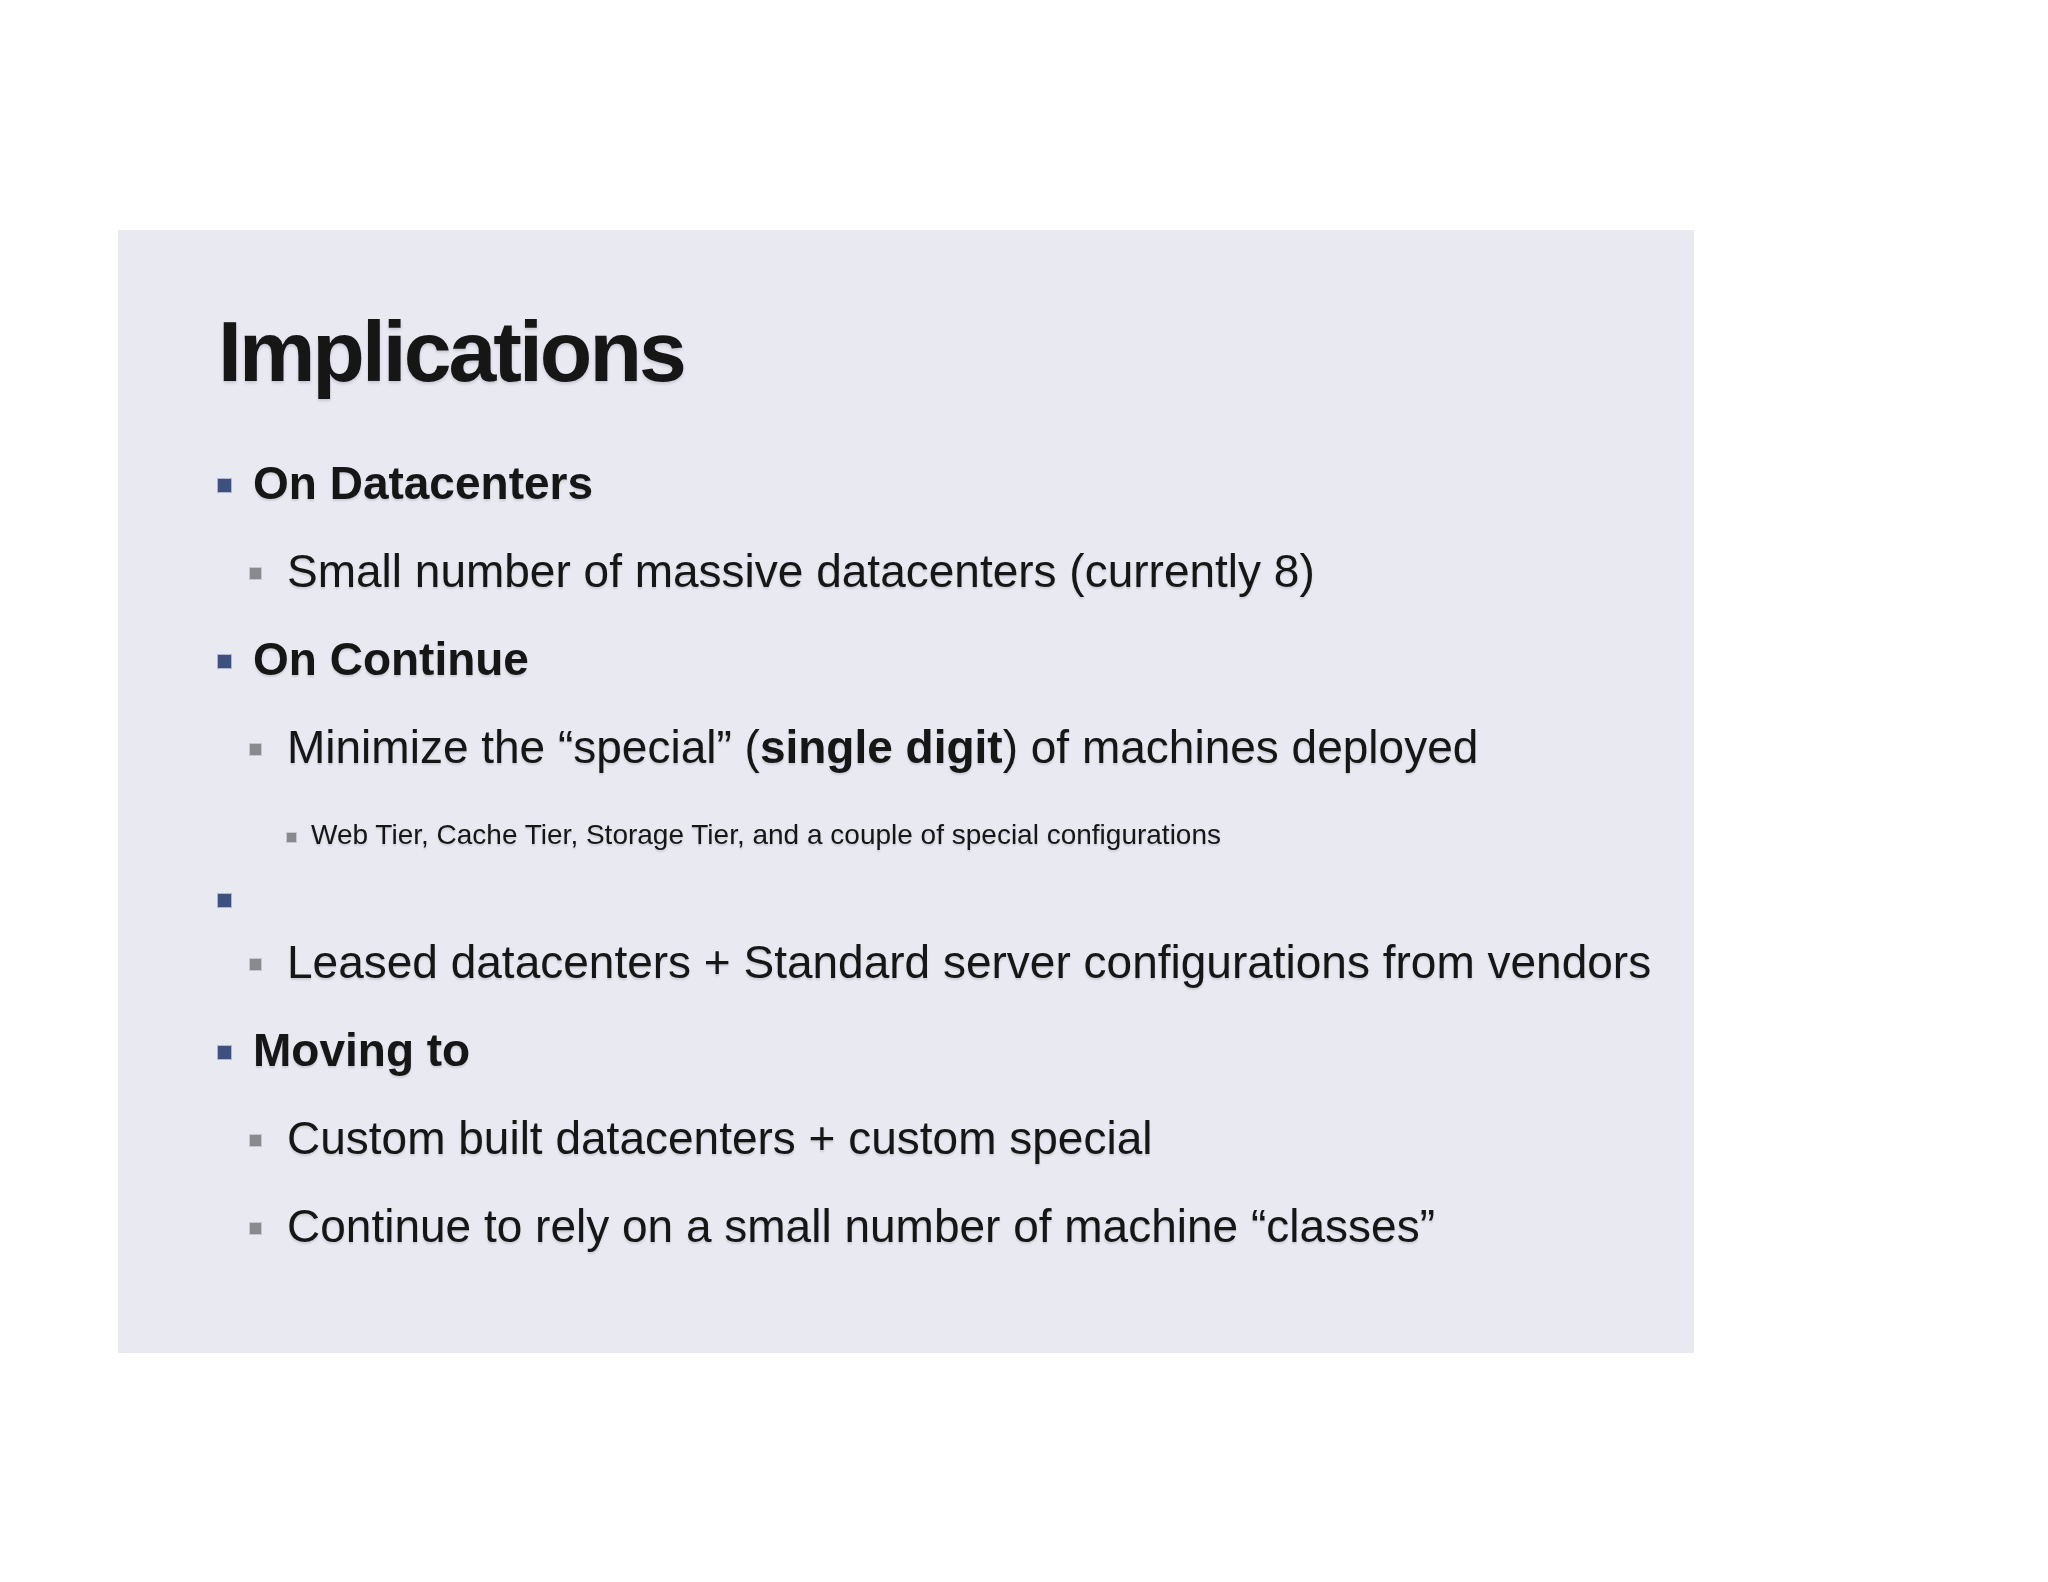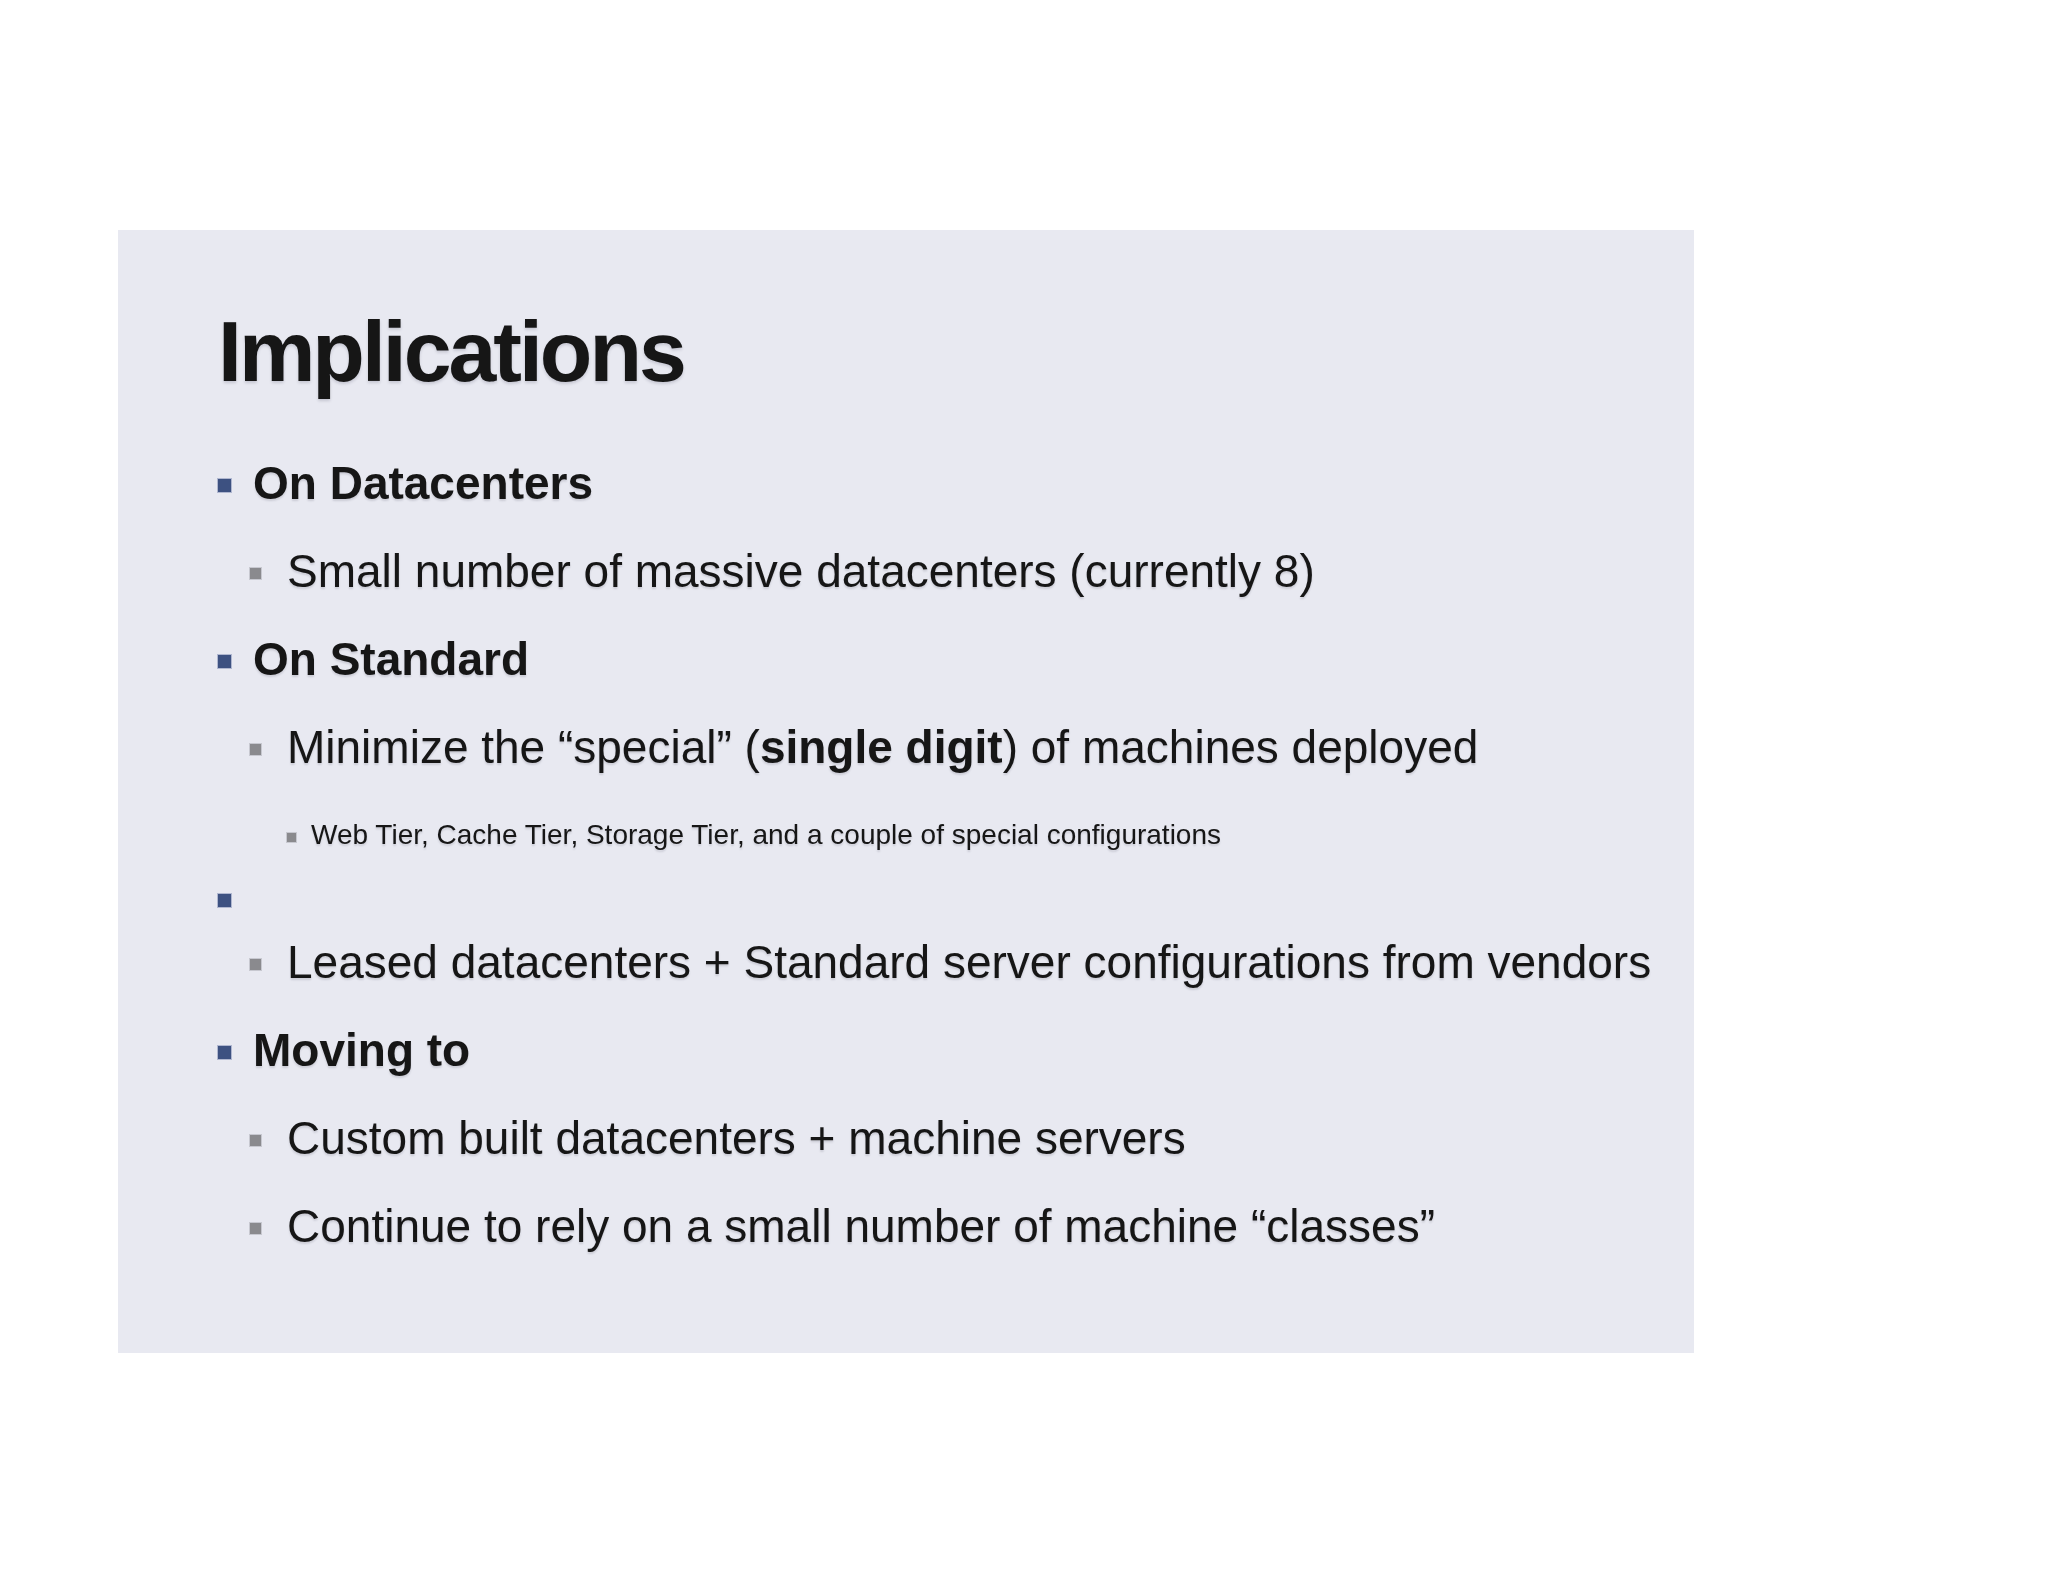--- a/index.html
+++ b/index.html
@@ -92,21 +92,21 @@
       <div class="row lvl1">
         <span class="bullet"></span>
         <span class="txt"><span class="bold">On Datacenters</span></span>
       </div>
       <div class="row lvl2">
         <span class="bullet"></span>
         <span class="txt"><span>Small number of massive datacenters (currently 8)</span></span>
       </div>
       <div class="row lvl1">
         <span class="bullet"></span>
-        <span class="txt"><span class="bold">On Standard</span></span>
+        <span class="txt"><span class="bold">On Continue</span></span>
       </div>
       <div class="row lvl2">
         <span class="bullet"></span>
         <span class="txt"><span>Minimize the “special” (</span><span class="bold">single digit</span><span>) of machines deployed</span></span>
       </div>
       <div class="row lvl3">
         <span class="bullet"></span>
         <span class="txt"><span>Web Tier, Cache Tier, Storage Tier, and a couple of special configurations</span></span>
       </div>
       <div class="row lvl1">
@@ -115,20 +115,20 @@
       <div class="row lvl2">
         <span class="bullet"></span>
         <span class="txt"><span>Leased datacenters + Standard server configurations from vendors</span></span>
       </div>
       <div class="row lvl1">
         <span class="bullet"></span>
         <span class="txt"><span class="bold">Moving to</span></span>
       </div>
       <div class="row lvl2">
         <span class="bullet"></span>
-        <span class="txt"><span>Custom built datacenters + machine servers</span></span>
+        <span class="txt"><span>Custom built datacenters + custom special</span></span>
       </div>
       <div class="row lvl2">
         <span class="bullet"></span>
         <span class="txt"><span>Continue to rely on a small number of machine “classes”</span></span>
       </div>
     </div>
 </div>
 
 </body></html>

